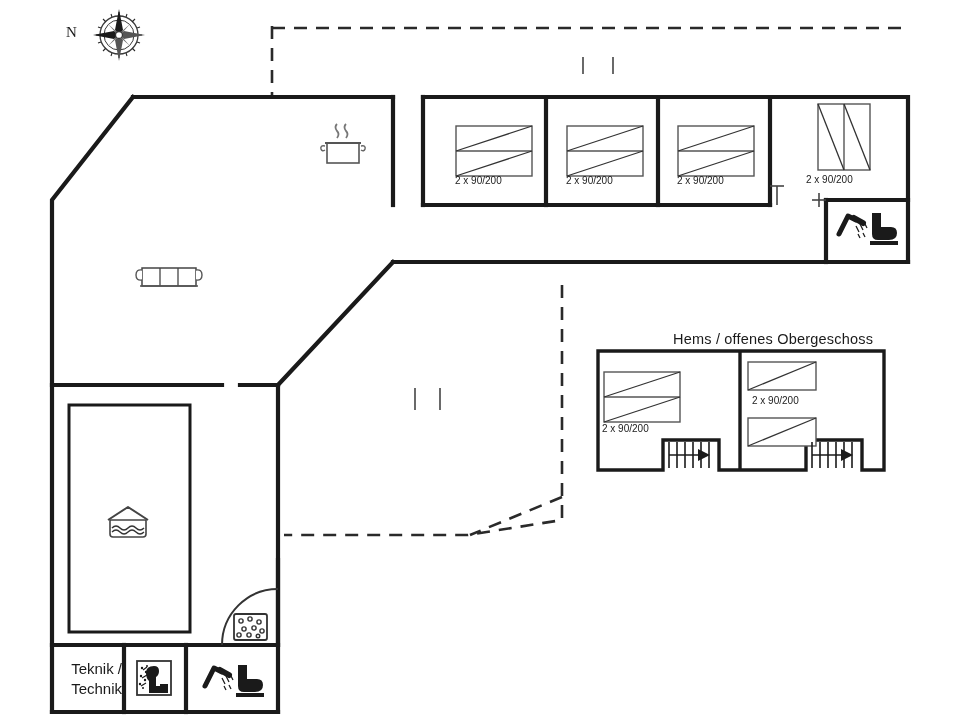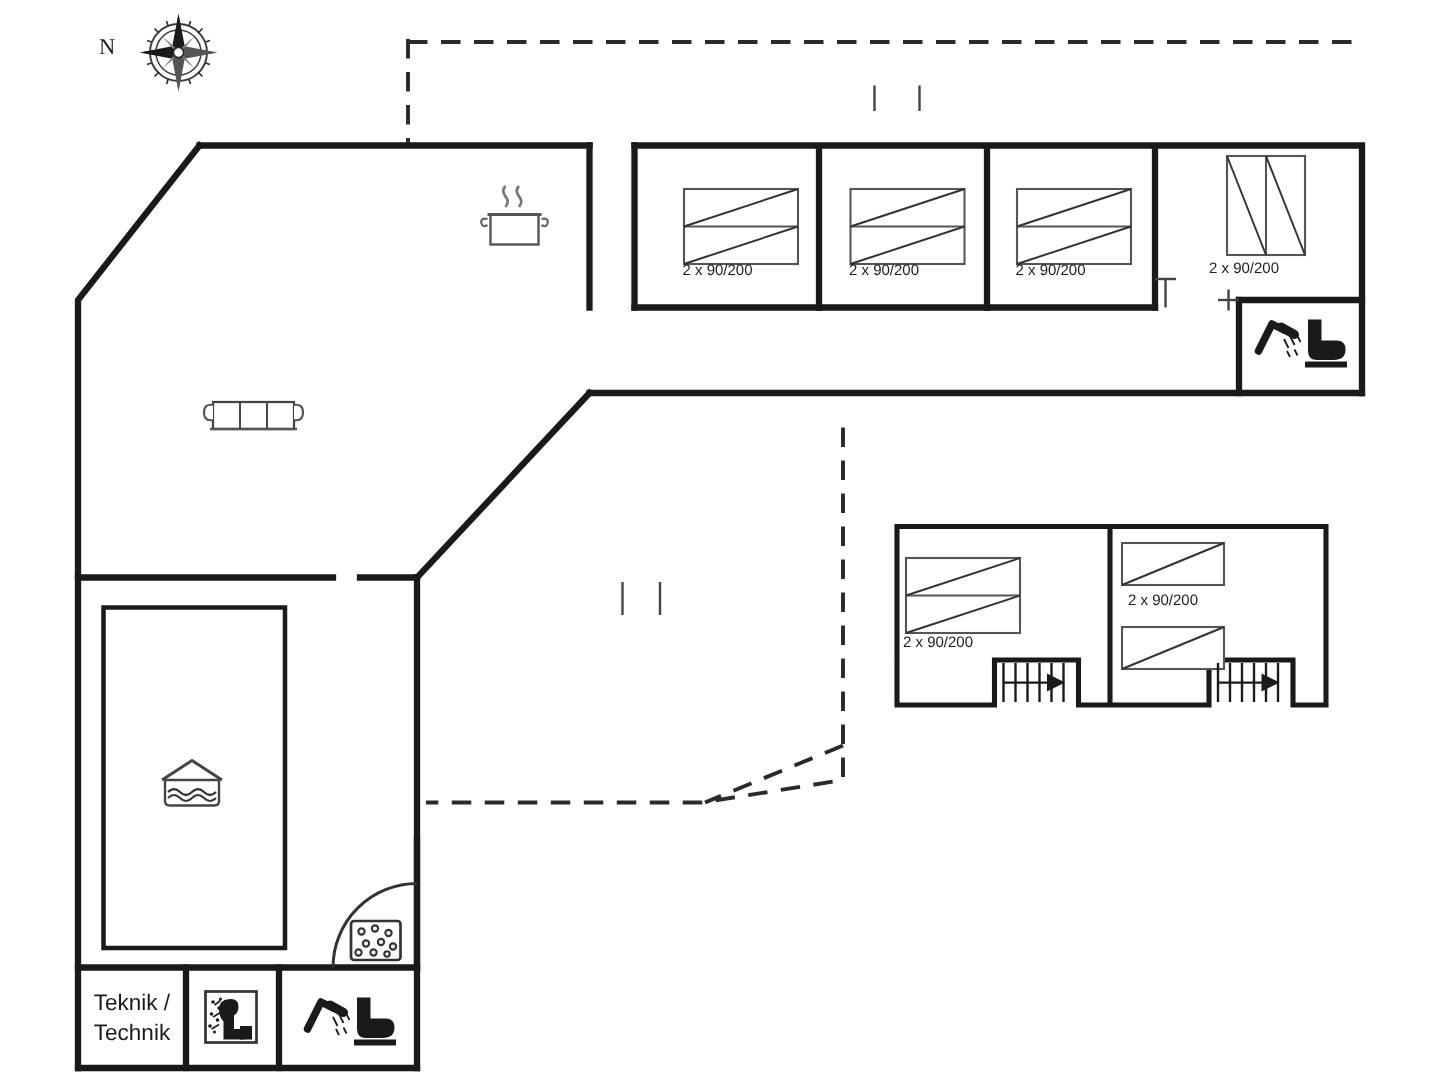--- a/index.html
+++ b/index.html
@@ -16,21 +16,21 @@
 
   .lbl{
     position:absolute;
     font-family:"Liberation Sans", sans-serif;
     color:#1a1a1a;
     white-space:nowrap;
     line-height:1.15;
   }
   .bed-lbl{font-size:10px;}
   .hems-lbl{font-size:14.5px;letter-spacing:.2px;}
-  .room-lbl{font-size:15px;text-align:center;line-height:1.35;}
+  .room-lbl{font-size:15px;text-align:right;line-height:1.35;}
   .north-lbl{font-size:15px;font-family:"Liberation Serif", serif;}
 </style>
 </head>
 <body>
 
 <div id="plan">
 
   <svg width="960" height="720" viewBox="0 0 960 720">
 
     <defs>
@@ -315,20 +315,21 @@
 
   </svg>
 
   <div class="lbl north-lbl" style="left:66px;top:24px;">N</div>
 
   <div class="lbl bed-lbl" style="left:455px;top:175px;">2 x 90/200</div>
   <div class="lbl bed-lbl" style="left:566px;top:175px;">2 x 90/200</div>
   <div class="lbl bed-lbl" style="left:677px;top:175px;">2 x 90/200</div>
   <div class="lbl bed-lbl" style="left:806px;top:174px;">2 x 90/200</div>
 
+  <div class="lbl hems-lbl" style="left:673px;top:331px;">Hems / offenes Obergeschoss</div>
 
   <div class="lbl bed-lbl" style="left:602px;top:423px;">2 x 90/200</div>
   <div class="lbl bed-lbl" style="left:752px;top:395px;">2 x 90/200</div>
 
   <div class="lbl room-lbl" style="left:54px;top:659px;width:68px;">
     <div>Teknik /</div>
     <div>Technik</div>
   </div>
 
 </div>

